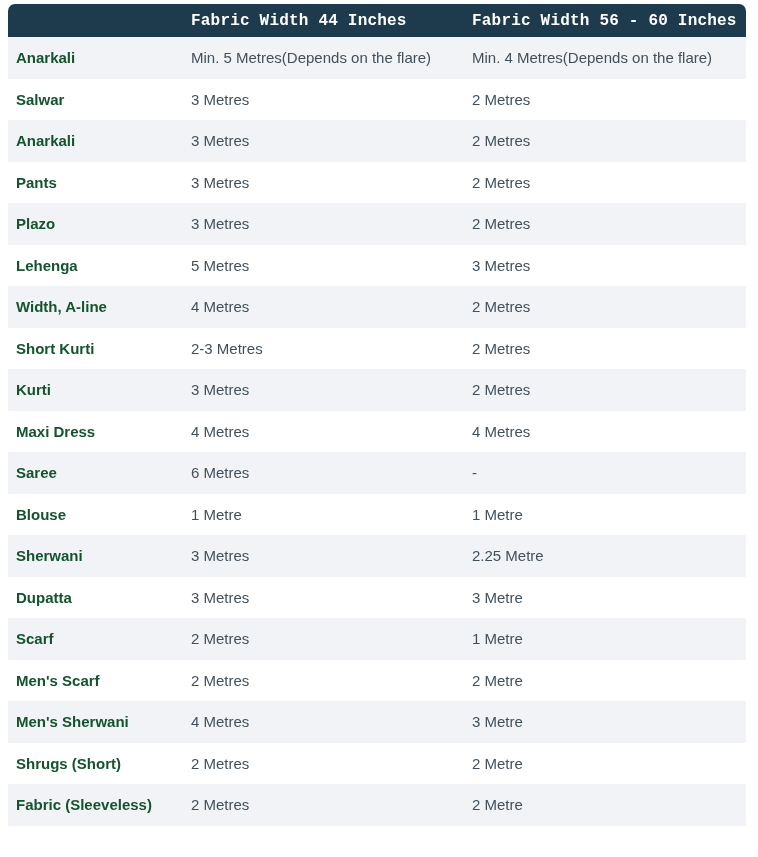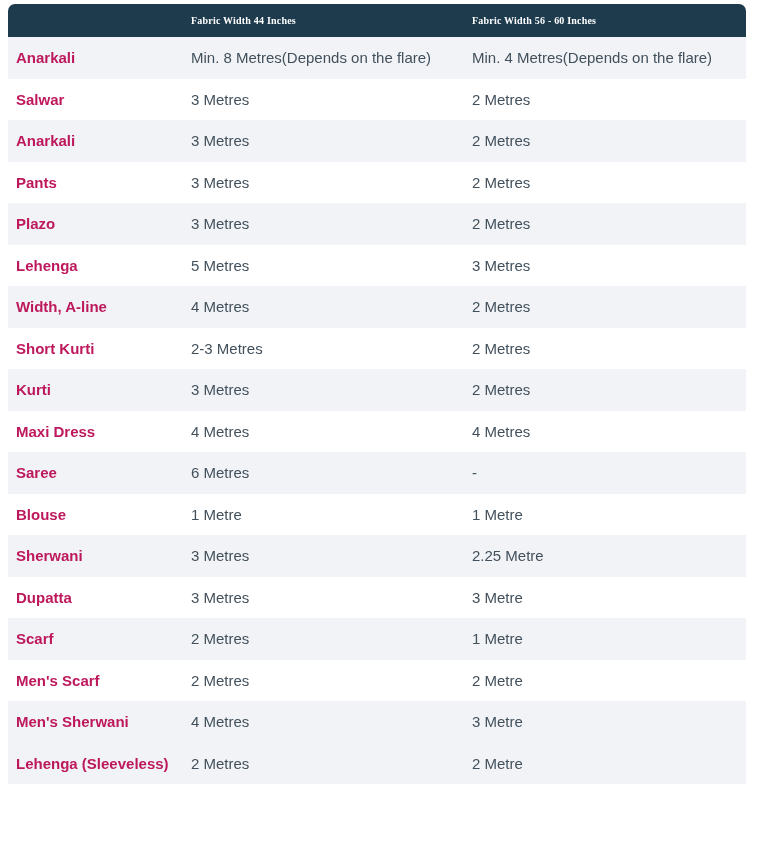--- a/index.html
+++ b/index.html
@@ -19,23 +19,23 @@
     border-collapse: separate;
     border-spacing: 0;
     table-layout: fixed;
   }
   col.c1 { width: 175px; }
   col.c2 { width: 281px; }
   col.c3 { width: auto; }
   thead th {
     background: #1e3b4e;
     color: #ffffff;
-    font-family: Liberation Serif, serif;
+    font-family: Liberation Mono, monospace;
     font-weight: bold;
-    font-size: 10px;
+    font-size: 16px;
     letter-spacing: 0.2px;
     text-align: left;
     height: 33px;
     padding: 0 8px;
     vertical-align: middle;
     white-space: nowrap;
     overflow: hidden;
   }
   thead th:first-child { border-top-left-radius: 7px; }
   thead th:last-child  { border-top-right-radius: 7px; }
@@ -44,21 +44,21 @@
     padding: 0 8px;
     vertical-align: middle;
     font-size: 15px;
     color: #42505c;
     white-space: nowrap;
     overflow: hidden;
   }
   tbody tr.stripe td { background: #f1f3f6; }
   tbody td.label {
     font-weight: bold;
-    color: #be185d;
+    color: #14532d;
   }
 </style>
 </head>
 <body>
 
 <div class="table-wrap">
   <table>
     <colgroup>
       <col class="c1">
         <col class="c2">
@@ -67,21 +67,21 @@
     <thead>
       <tr>
         <th></th>
         <th>Fabric Width 44 Inches</th>
         <th>Fabric Width 56 - 60 Inches</th>
       </tr>
     </thead>
     <tbody>
         <tr class="stripe">
           <td class="label">Anarkali</td>
-          <td>Min. 8 Metres(Depends on the flare)</td>
+          <td>Min. 5 Metres(Depends on the flare)</td>
           <td>Min. 4 Metres(Depends on the flare)</td>
         </tr>
         <tr>
           <td class="label">Salwar</td>
           <td>3 Metres</td>
           <td>2 Metres</td>
         </tr>
         <tr class="stripe">
           <td class="label">Anarkali</td>
           <td>3 Metres</td>
@@ -150,20 +150,25 @@
         <tr>
           <td class="label">Men's Scarf</td>
           <td>2 Metres</td>
           <td>2 Metre</td>
         </tr>
         <tr class="stripe">
           <td class="label">Men's Sherwani</td>
           <td>4 Metres</td>
           <td>3 Metre</td>
         </tr>
+        <tr>
+          <td class="label">Shrugs (Short)</td>
+          <td>2 Metres</td>
+          <td>2 Metre</td>
+        </tr>
         <tr class="stripe">
-          <td class="label">Lehenga (Sleeveless)</td>
+          <td class="label">Fabric (Sleeveless)</td>
           <td>2 Metres</td>
           <td>2 Metre</td>
         </tr>
       </tbody>
   </table>
 </div>
 
 </body></html>

